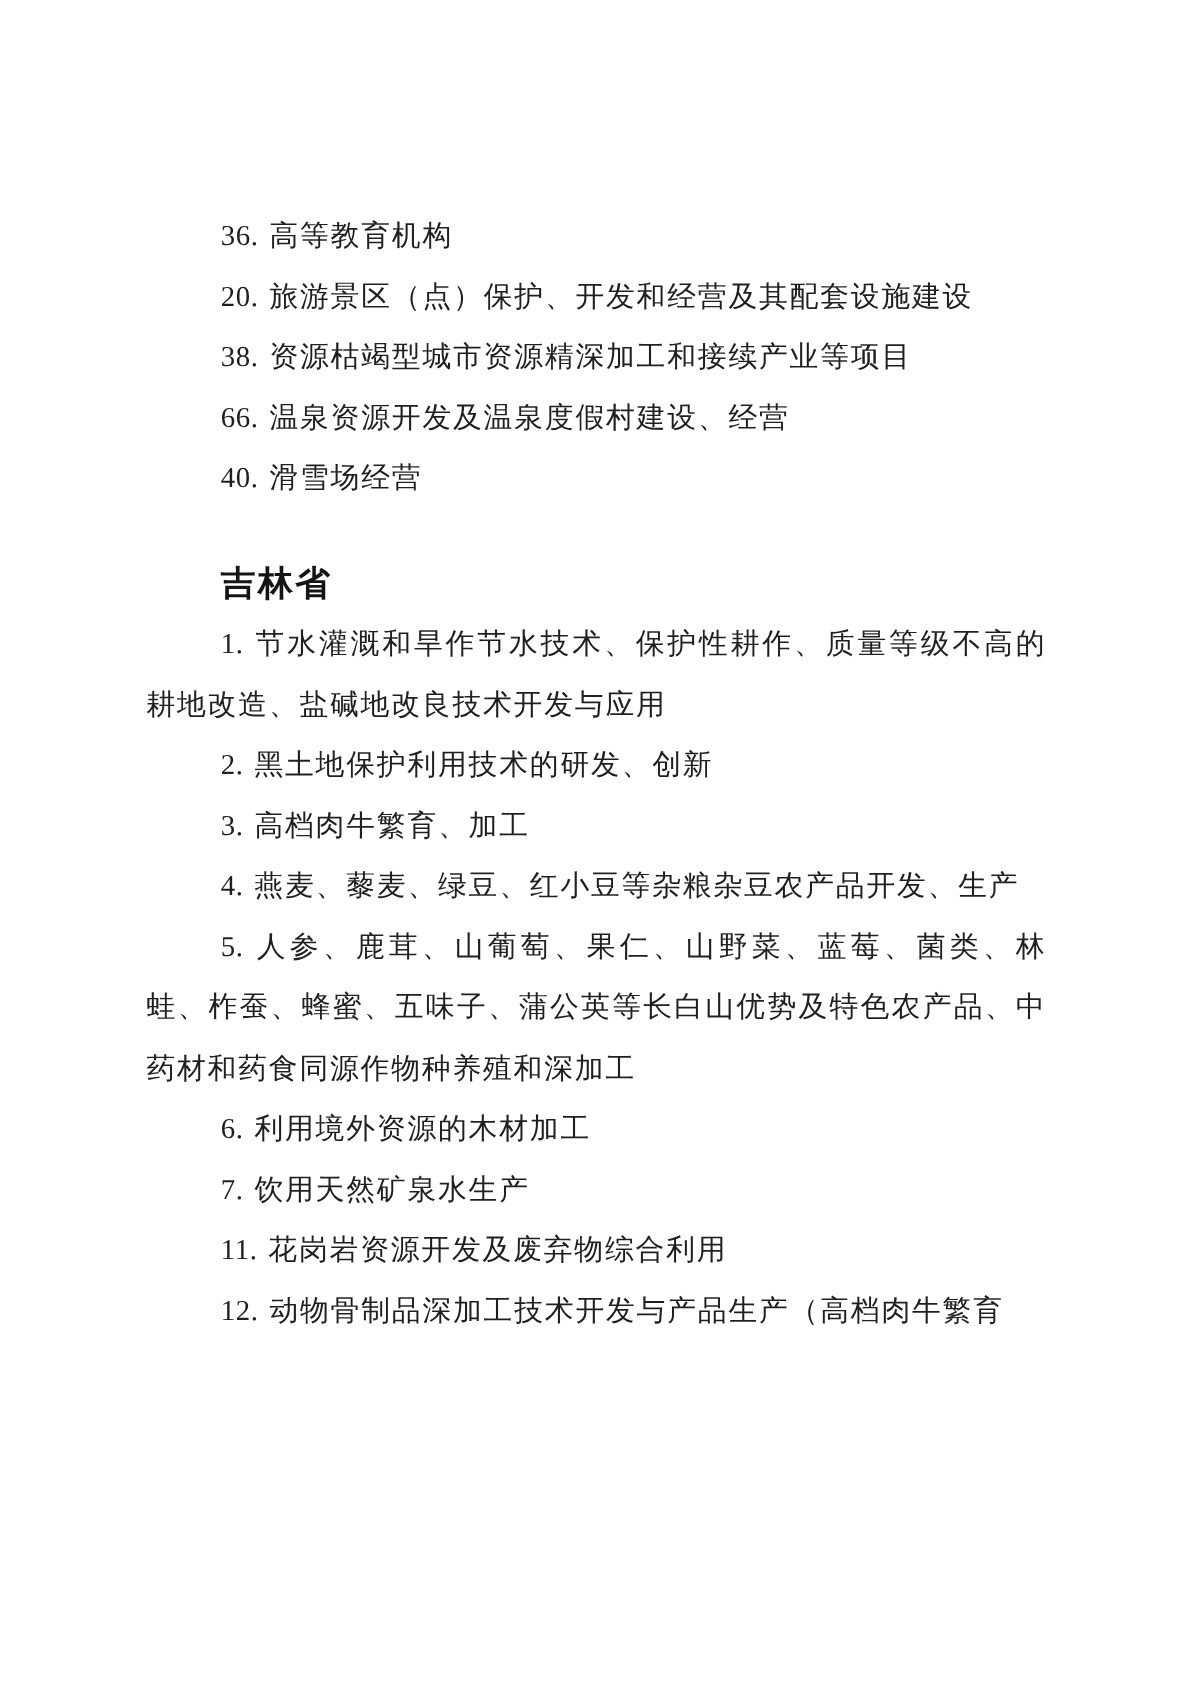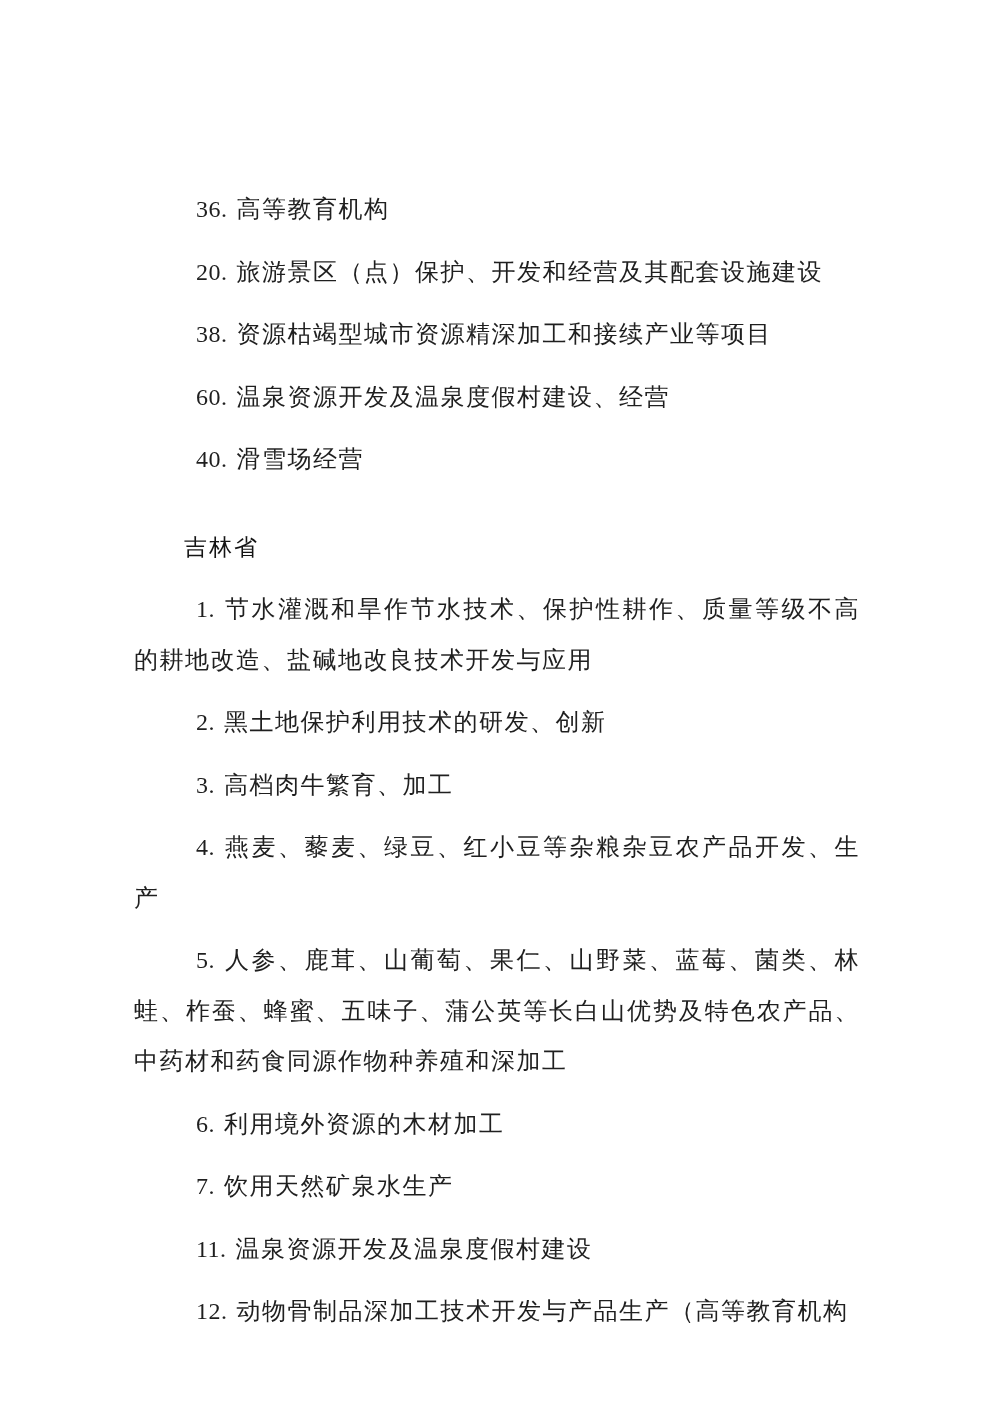--- a/index.html
+++ b/index.html
@@ -14,56 +14,56 @@
     height: 1413px;
     background: #ffffff;
     overflow: hidden;
     font-family: "Liberation Serif", "DejaVu Serif", serif;
   }
   .content {
     padding: 172px 128px 0 122px;
     color: #1f1f1f;
   }
   p.item {
-    margin: 12px;
+    margin: 0;
     font-size: 24px;
     line-height: 50.5px;
     letter-spacing: 1.5px;
     text-align: justify;
     text-indent: 62px;
     color: #1f1f1f;
   }
   p.item .num {
     letter-spacing: 0.5px;
     margin-right: 9px;
   }
   .section-heading {
     margin: 37px 0 0 0;
     font-family: "Liberation Sans", "DejaVu Sans", sans-serif;
-    font-weight: normal;
-    font-size: 23px;
+    font-weight: bold;
+    font-size: 29px;
     line-height: 50.5px;
     letter-spacing: 2px;
     text-indent: 62px;
     color: #141414;
   }
 </style>
 </head>
 <body>
 
 <div class="page">
   <div class="content">
 
     <p class="item"><span class="num">36.</span><span>高等教育机构</span></p>
 
     <p class="item"><span class="num">20.</span><span>旅游景区（点）保护、开发和经营及其配套设施建设</span></p>
 
     <p class="item"><span class="num">38.</span><span>资源枯竭型城市资源精深加工和接续产业等项目</span></p>
 
-    <p class="item"><span class="num">60.</span><span>温泉资源开发及温泉度假村建设、经营</span></p>
+    <p class="item"><span class="num">66.</span><span>温泉资源开发及温泉度假村建设、经营</span></p>
 
     <p class="item"><span class="num">40.</span><span>滑雪场经营</span></p>
 
     <p class="section-heading">吉林省</p>
 
     <p class="item"><span class="num">1.</span><span>节水灌溉和旱作节水技术、保护性耕作、质量等级不高的耕地改造、盐碱地改良技术开发与应用</span></p>
 
     <p class="item"><span class="num">2.</span><span>黑土地保护利用技术的研发、创新</span></p>
 
     <p class="item"><span class="num">3.</span><span>高档肉牛繁育、加工</span></p>
@@ -72,18 +72,18 @@
 
     <p class="item"><span class="num">5.</span><span>人参、鹿茸、山葡萄、果仁、山野菜、蓝莓、菌类、林蛙、柞蚕、蜂蜜、五味子、蒲公英等长白山优势及特色农产品、中药材和药食同源作物种养殖和深加工</span></p>
 
     <p class="item"><span class="num">6.</span><span>利用境外资源的木材加工</span></p>
 
     <p class="item"><span class="num">7.</span><span>饮用天然矿泉水生产</span></p>
 
 
 
 
-    <p class="item"><span class="num">11.</span><span>温泉资源开发及温泉度假村建设</span></p>
+    <p class="item"><span class="num">11.</span><span>花岗岩资源开发及废弃物综合利用</span></p>
 
-    <p class="item"><span class="num">12.</span><span>动物骨制品深加工技术开发与产品生产（高等教育机构</span></p>
+    <p class="item"><span class="num">12.</span><span>动物骨制品深加工技术开发与产品生产（高档肉牛繁育</span></p>
 
   </div>
 </div>
 
 </body></html>

